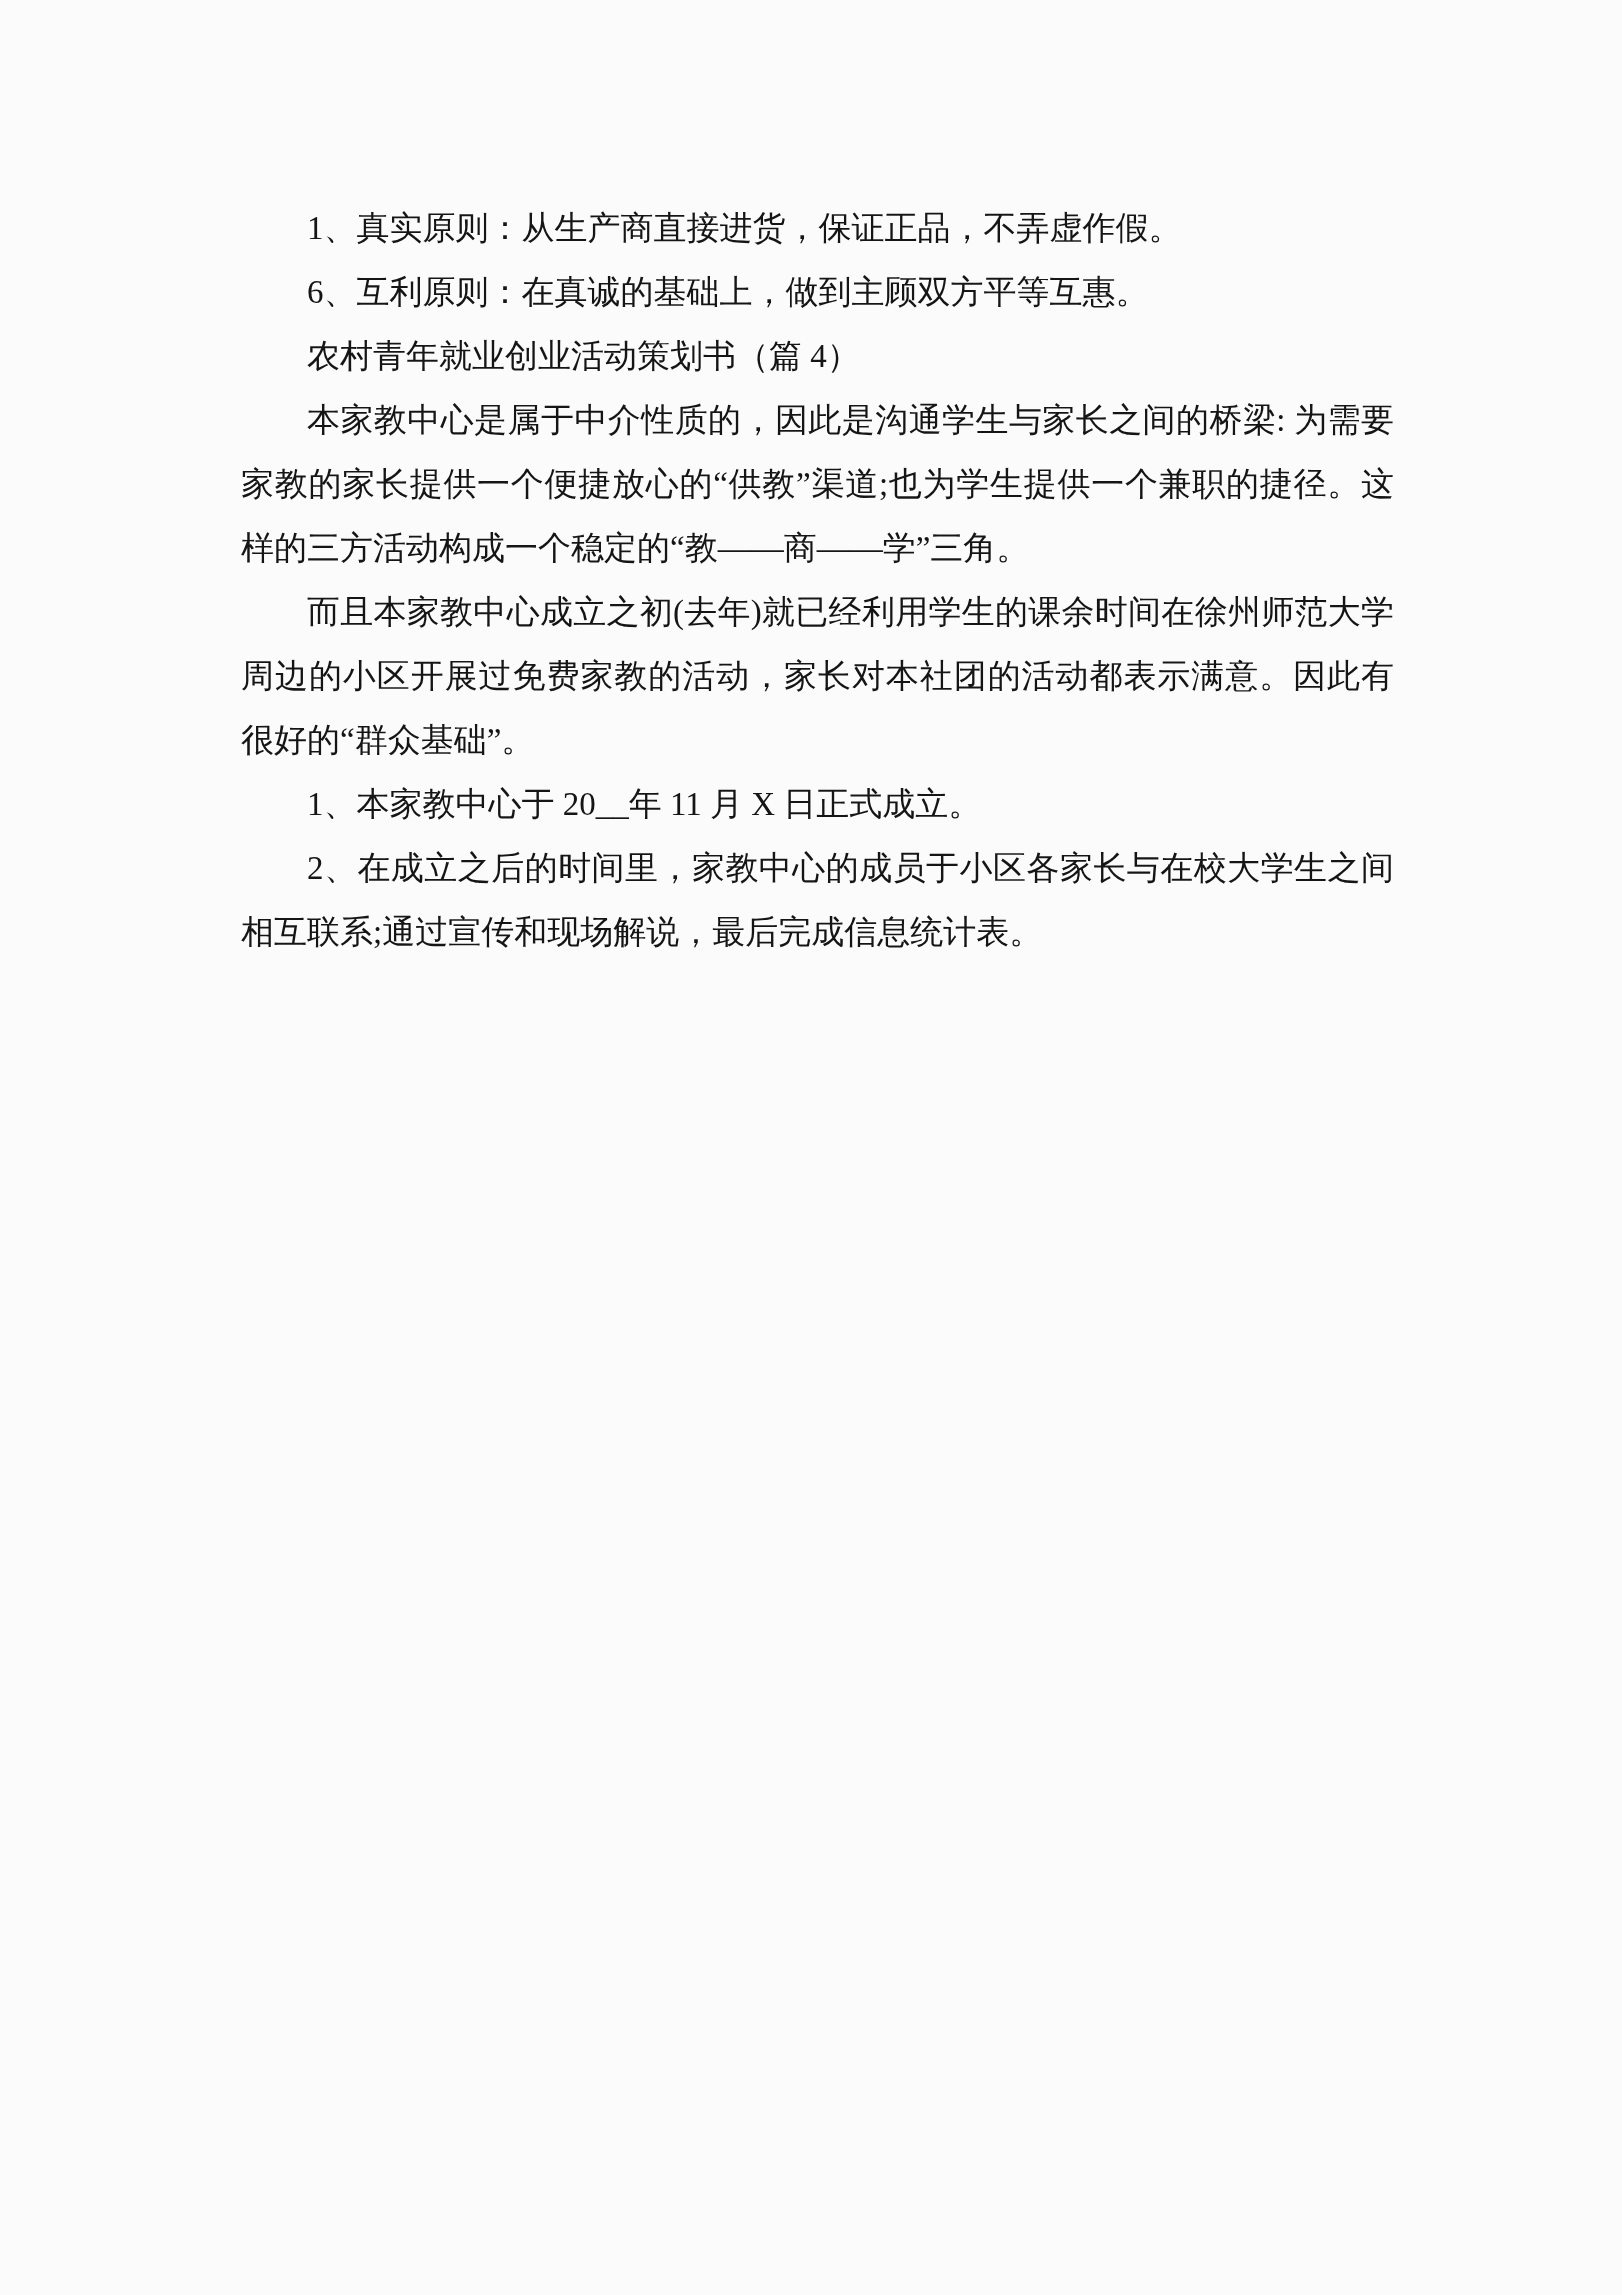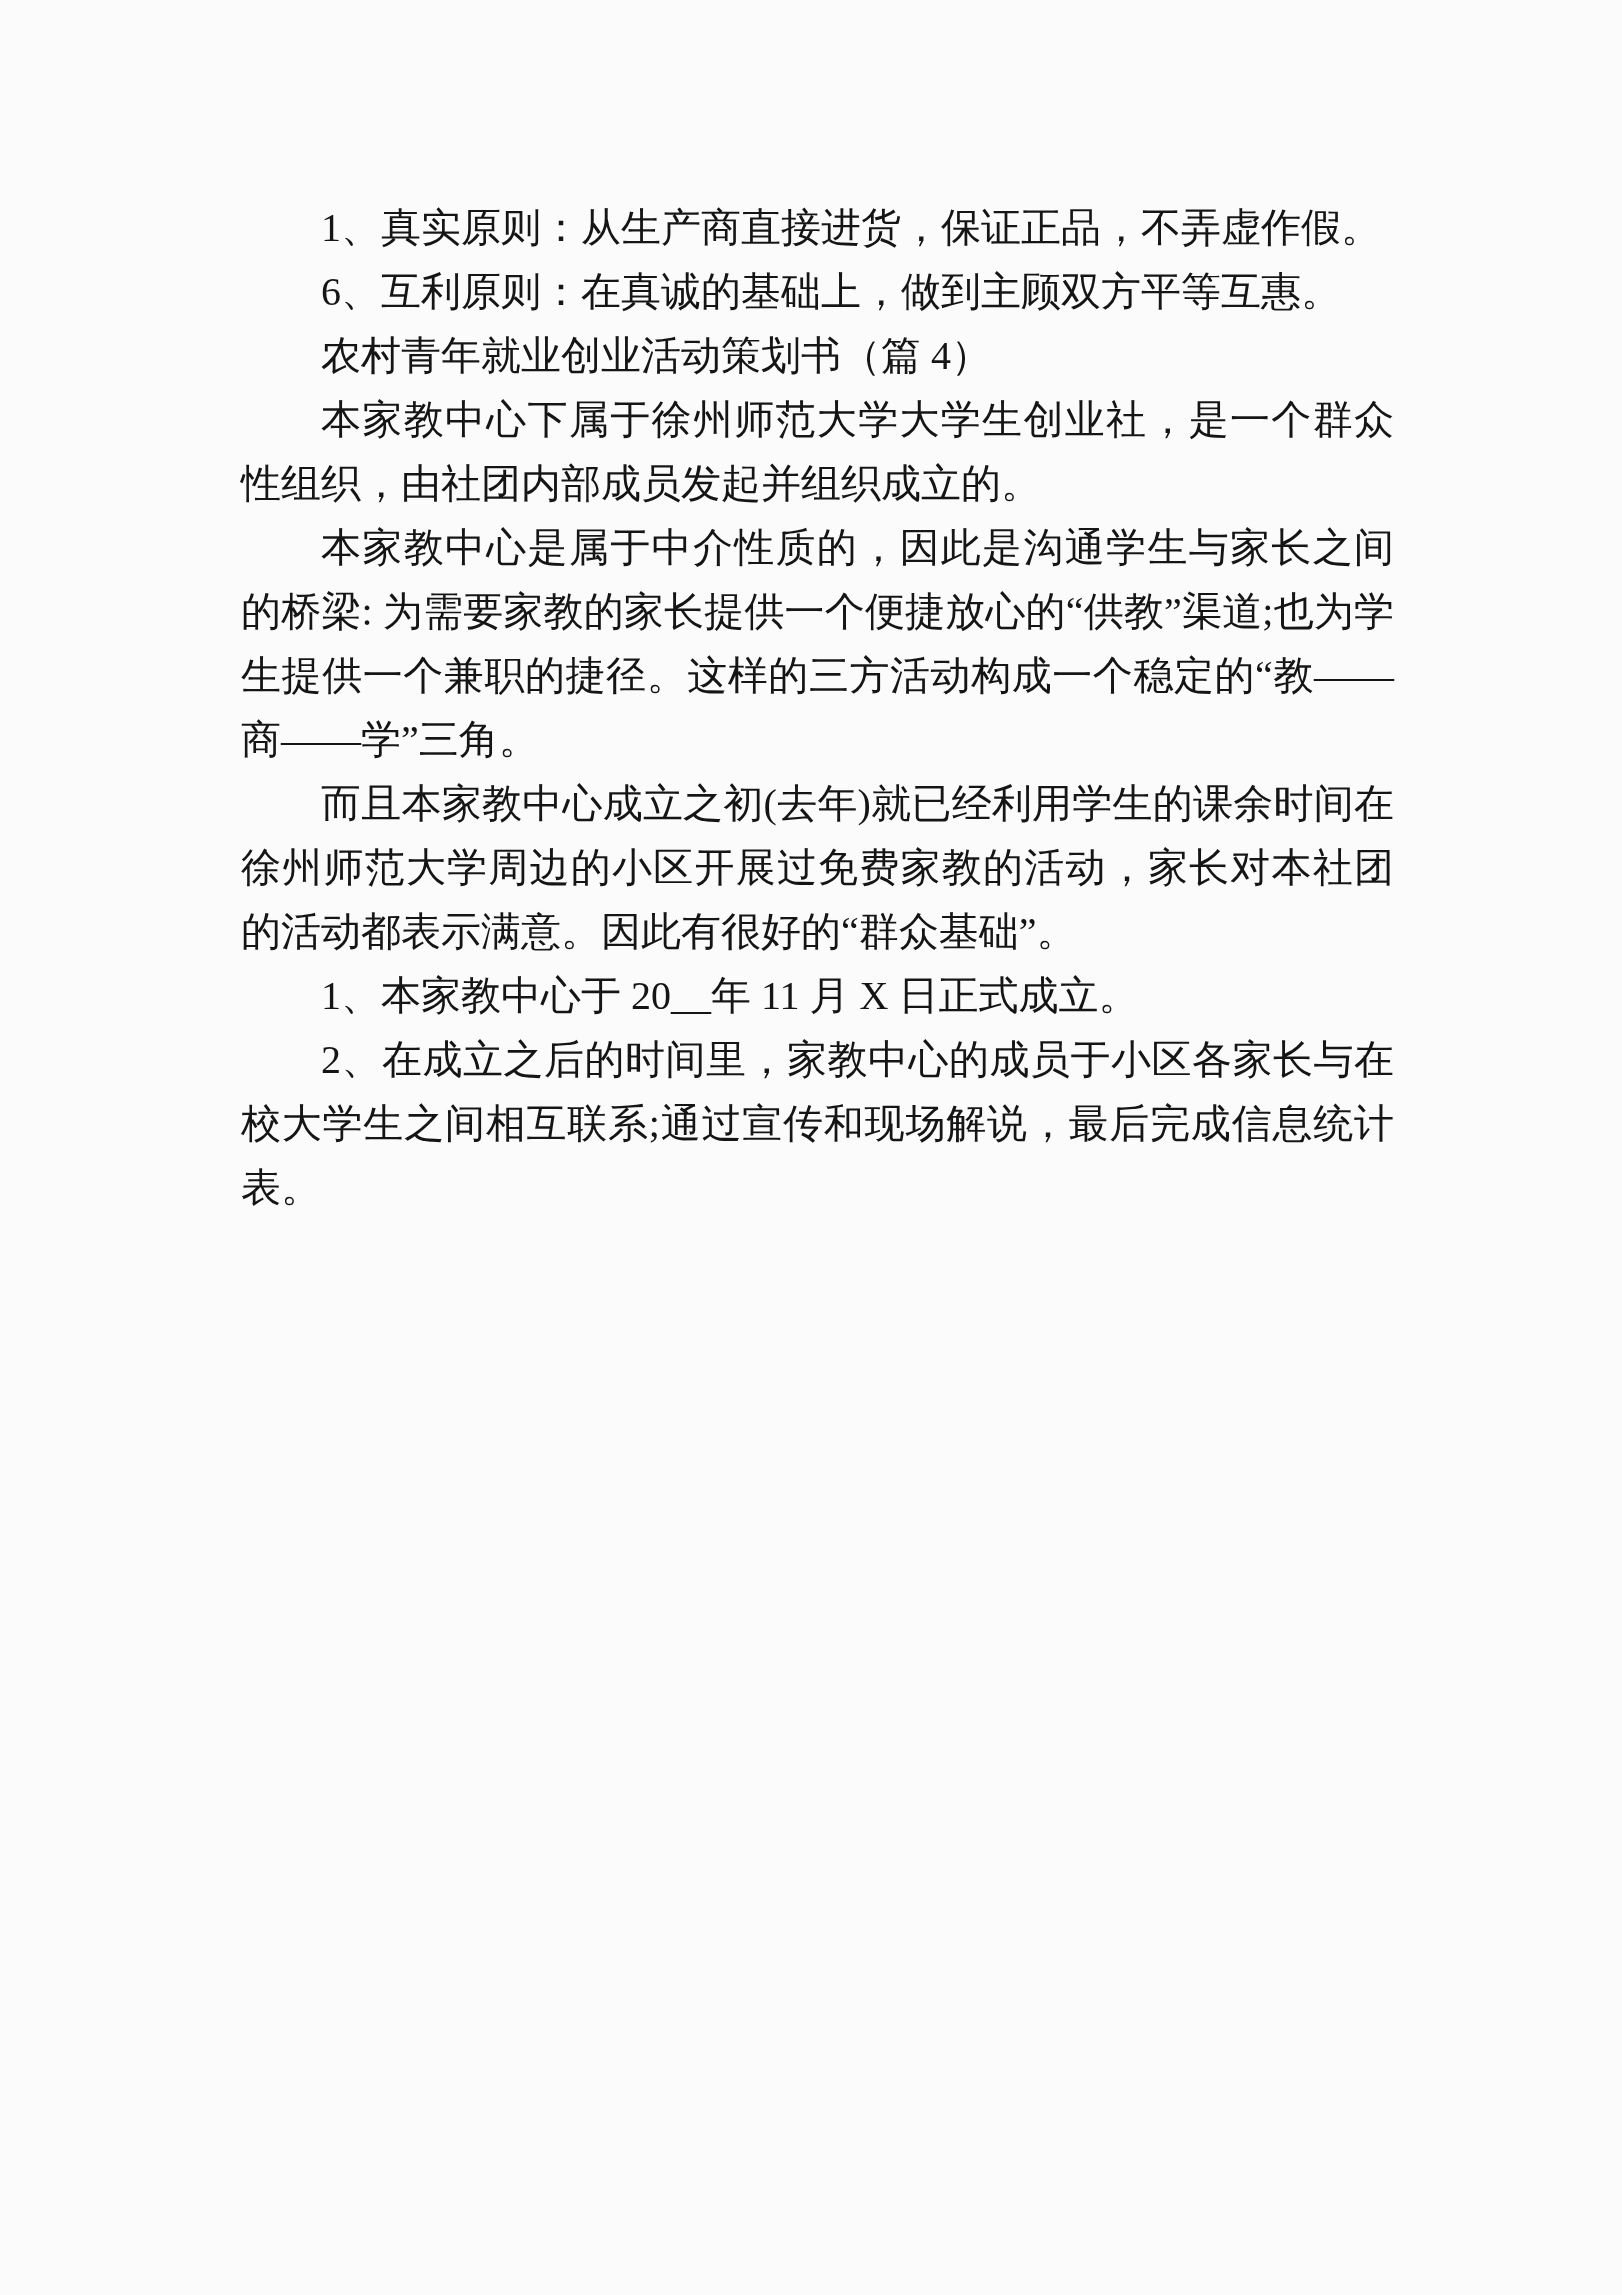--- a/index.html
+++ b/index.html
@@ -13,40 +13,39 @@
     height: 2295px;
     background: #fbfbfb;
     overflow: hidden;
   }
   .text-block {
     position: absolute;
     left: 241px;
     top: 196px;
     width: 1153px;
     font-family: "Liberation Serif", "DejaVu Serif", serif;
-    font-size: 40px;
+    font-size: 33px;
     line-height: 64px;
     color: #151515;
     text-align: justify;
   }
   .text-block p {
     margin: 0;
     padding: 0;
     text-indent: 2em;
     word-break: normal;
   }
 </style>
 </head>
 <body>
 
 <div class="page" style="background: rgb(251, 251, 251);">
   <div class="text-block" style="color: rgb(21, 21, 21);">
       <p>1、真实原则：从生产商直接进货，保证正品，不弄虚作假。</p>
       <p>6、互利原则：在真诚的基础上，做到主顾双方平等互惠。</p>
       <p>农村青年就业创业活动策划书（篇 4）</p>
-      <p>本家教中心下属于徐州师范大学大学生创业社，是一个群众性组织，由社团内部成员发起并组织成立的。</p>
       <p>本家教中心是属于中介性质的，因此是沟通学生与家长之间的桥梁: 为需要家教的家长提供一个便捷放心的“供教”渠道;也为学生提供一个兼职的捷径。这样的三方活动构成一个稳定的“教——商——学”三角。</p>
       <p>而且本家教中心成立之初(去年)就已经利用学生的课余时间在徐州师范大学周边的小区开展过免费家教的活动，家长对本社团的活动都表示满意。因此有很好的“群众基础”。</p>
       <p>1、本家教中心于 20__年 11 月 X 日正式成立。</p>
       <p>2、在成立之后的时间里，家教中心的成员于小区各家长与在校大学生之间相互联系;通过宣传和现场解说，最后完成信息统计表。</p>
     </div>
 </div>
 
 
 </body></html>

